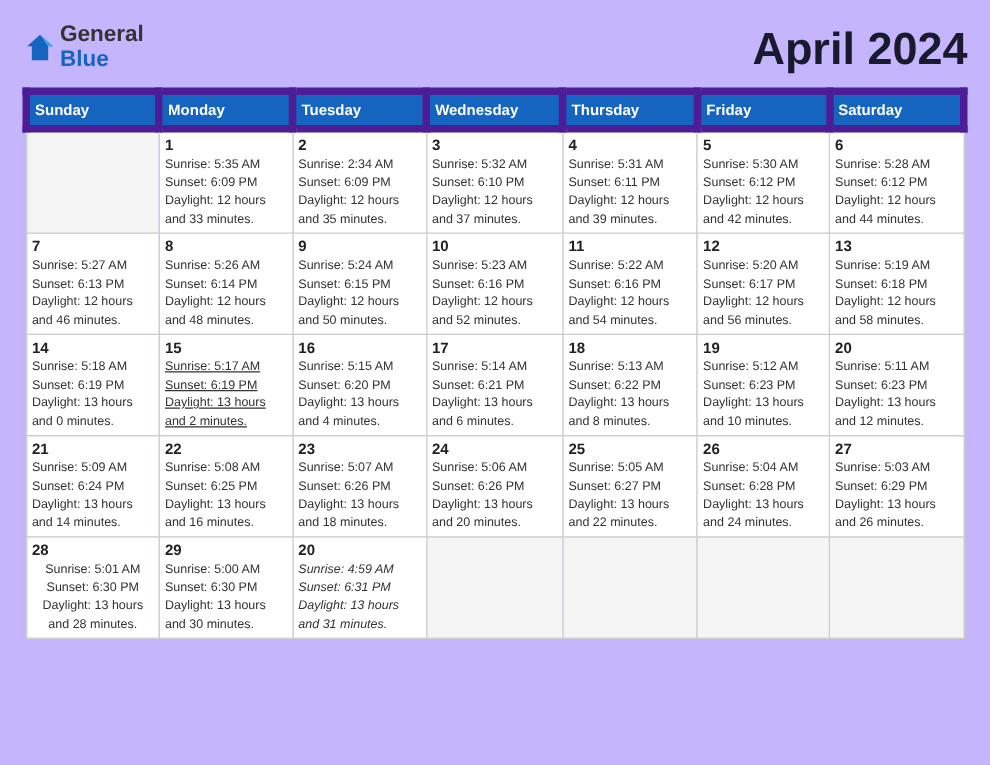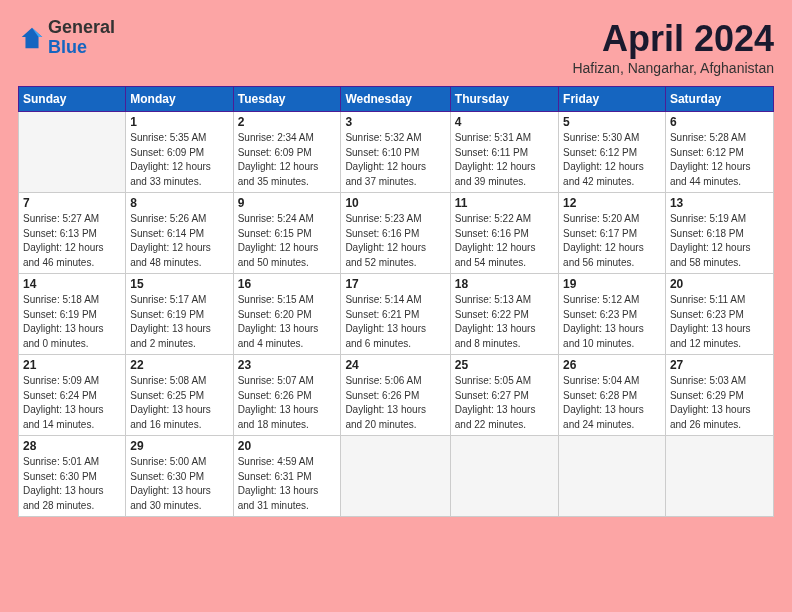--- a/index.html
+++ b/index.html
@@ -7,21 +7,21 @@
       font-family: Arial, sans-serif;
       background: #fff;
       width: 792px;
       height: 612px;
       overflow: hidden;
     }
     .page {
       width: 792px;
       height: 612px;
       padding: 18px 18px 28px 18px;
-      background: #fca5a5;
+      background: #c4b5fd;
     }
     .header {
       display: flex;
       justify-content: space-between;
       align-items: flex-start;
       margin-bottom: 10px;
     }
     .logo {
       display: flex;
       align-items: center;
@@ -55,21 +55,21 @@
       border-collapse: collapse;
       font-size: 10.5px;
     }
     .calendar thead tr th {
       background: #1565c0;
       color: #fff;
       padding: 5px 4px;
       text-align: left;
       font-weight: bold;
       font-size: 12px;
-      border: 1px solid #4c1d95;
+      border: 6px solid #4c1d95;
     }
     .calendar tbody tr td {
       border: 1px solid #ccc;
       vertical-align: top;
       padding: 3px 4px;
       width: 113px;
       min-height: 78px;
       background: #fff;
     }
     .calendar tbody tr td.empty {
@@ -98,21 +98,20 @@
         <polygon points="15,4 26,14 22,14 22,26 8,26 8,14 4,14" fill="#1565c0"></polygon>
         <polygon points="15,4 26,14 22,14" fill="#42a5f5"></polygon>
       </svg>
       <div class="logo-text">
         <span class="logo-general">General</span><br>
         <span class="logo-blue">Blue</span>
       </div>
     </div>
     <div class="title-block">
       <div class="month-title">April 2024</div>
-      <div class="subtitle">Hafizan, Nangarhar, Afghanistan</div>
     </div>
   </div>
 
   <table class="calendar">
     <thead>
       <tr>
 
       <th>Sunday</th>
           <th>Monday</th>
           <th>Tuesday</th>
@@ -222,21 +221,21 @@
         <tr>
           <td>
             <span class="day-num">14</span>
             <div class="day-info" style="white-space: pre-line;">Sunrise: 5:18 AM
 Sunset: 6:19 PM
 Daylight: 13 hours
 and 0 minutes.</div>
           </td>
           <td>
             <span class="day-num">15</span>
-            <div class="day-info" style="white-space: pre-line;">Sunrise: 5:17 AM
+            <div class="day-info" style="white-space: pre-line; text-decoration: underline;">Sunrise: 5:17 AM
 Sunset: 6:19 PM
 Daylight: 13 hours
 and 2 minutes.</div>
           </td>
           <td>
             <span class="day-num">16</span>
             <div class="day-info" style="white-space: pre-line;">Sunrise: 5:15 AM
 Sunset: 6:20 PM
 Daylight: 13 hours
 and 4 minutes.</div>
@@ -317,35 +316,35 @@
             <span class="day-num">27</span>
             <div class="day-info" style="white-space: pre-line;">Sunrise: 5:03 AM
 Sunset: 6:29 PM
 Daylight: 13 hours
 and 26 minutes.</div>
           </td>
         </tr>
         <tr>
           <td>
             <span class="day-num">28</span>
-            <div class="day-info" style="white-space: pre-line;">Sunrise: 5:01 AM
+            <div class="day-info" style="white-space: pre-line; text-align: center;">Sunrise: 5:01 AM
 Sunset: 6:30 PM
 Daylight: 13 hours
 and 28 minutes.</div>
           </td>
           <td>
             <span class="day-num">29</span>
             <div class="day-info" style="white-space: pre-line;">Sunrise: 5:00 AM
 Sunset: 6:30 PM
 Daylight: 13 hours
 and 30 minutes.</div>
           </td>
           <td>
             <span class="day-num">20</span>
-            <div class="day-info" style="white-space: pre-line;">Sunrise: 4:59 AM
+            <div class="day-info" style="white-space: pre-line; font-style: italic;">Sunrise: 4:59 AM
 Sunset: 6:31 PM
 Daylight: 13 hours
 and 31 minutes.</div>
           </td>
           <td class="empty"></td>
           <td class="empty"></td>
           <td class="empty"></td>
           <td class="empty"></td>
         </tr>
       </tbody>

